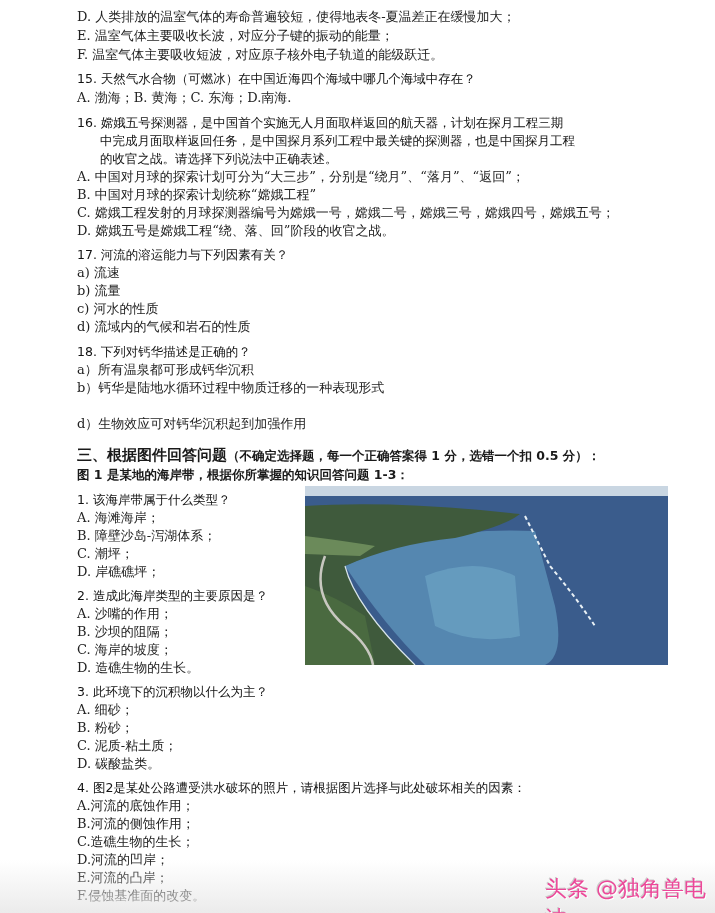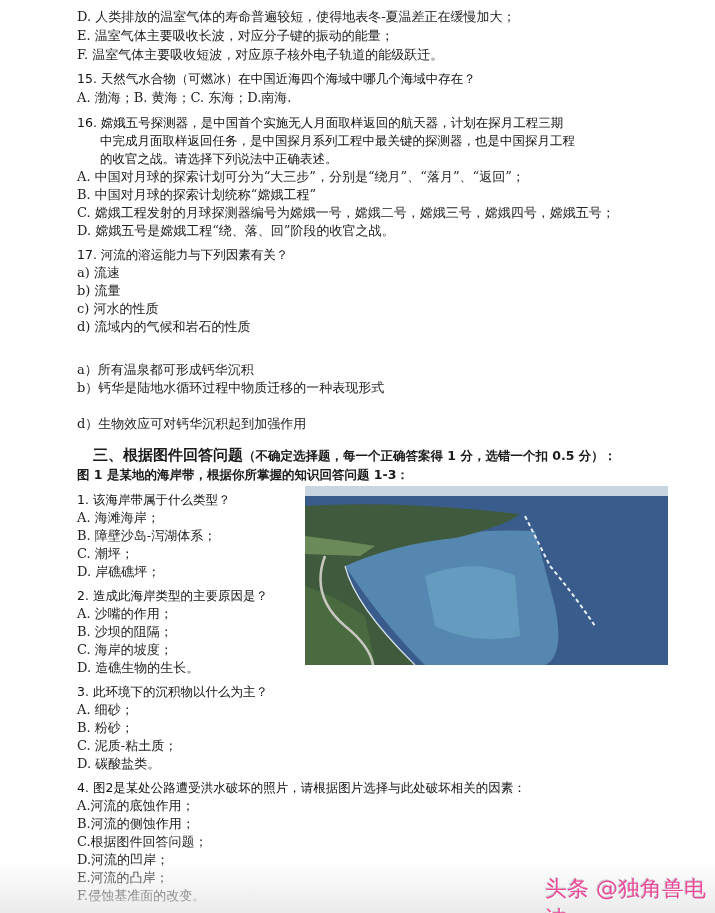--- a/index.html
+++ b/index.html
@@ -7,21 +7,21 @@
     width: 715px; height: 913px; overflow: hidden;
     background: #ffffff; position: relative;
     font-family: "DejaVu Serif", "Liberation Serif", serif;
     color: #1a1a1a;
   }
   .page { position: absolute; left: 0; top: 0; width: 715px; height: 913px; }
   .line { position: absolute; left: 77px; font-size: 12.5px; line-height: 18px; white-space: nowrap; }
   .q { font-family: "DejaVu Sans", "Liberation Sans", sans-serif; font-weight: normal; font-size: 12.5px; color: #111; }
   .opt { font-size: 13px; color: #222; }
   .indent { left: 100px; text-align: right; }
-  .section-title { font-family: "DejaVu Sans", "Liberation Sans", sans-serif; font-weight: bold; font-size: 15px; margin-left: 16px; }
+  .section-title { font-family: "DejaVu Sans", "Liberation Sans", sans-serif; font-weight: bold; font-size: 15px; }
   .section-note { font-weight: bold; font-size: 12.5px; font-family: "DejaVu Sans", "Liberation Sans", sans-serif; }
   .photo {
     position: absolute; left: 305px; top: 486px; width: 363px; height: 179px; overflow: hidden;
     background: linear-gradient(180deg, #b9c9d8 0%, #5f7da4 12%, #3f5f8e 30%, #345a89 60%, #2f5182 100%);
   }
   .watermark-band {
     position: absolute; left: 0; top: 860px; width: 715px; height: 53px;
     background: linear-gradient(180deg, rgba(255,255,255,0) 0%, rgba(230,230,230,0.8) 100%);
   }
   .watermark {
@@ -49,20 +49,21 @@
   <div class="line opt" style="top:186px">B. 中国对月球的探索计划统称“嫦娥工程”</div>
   <div class="line opt" style="top:204px">C. 嫦娥工程发射的月球探测器编号为嫦娥一号，嫦娥二号，嫦娥三号，嫦娥四号，嫦娥五号；</div>
   <div class="line opt" style="top:222px">D. 嫦娥五号是嫦娥工程“绕、落、回”阶段的收官之战。</div>
 
   <div class="line q" style="top:246px">17. 河流的溶运能力与下列因素有关？</div>
   <div class="line opt" style="top:264px">a)   流速</div>
   <div class="line opt" style="top:282px">b)   流量</div>
   <div class="line opt" style="top:300px">c)   河水的性质</div>
   <div class="line opt" style="top:318px">d)   流域内的气候和岩石的性质</div>
 
+  <div class="line q" style="top:343px">18. 下列对钙华描述是正确的？</div>
   <div class="line opt" style="top:361px">a）所有温泉都可形成钙华沉积</div>
   <div class="line opt" style="top:379px">b）钙华是陆地水循环过程中物质迁移的一种表现形式</div>
   <div class="line opt" style="top:415px">d）生物效应可对钙华沉积起到加强作用</div>
 
   <div class="line" style="top:446px">
     <span class="section-title">三、根据图件回答问题</span><span class="section-note">（不确定选择题，每一个正确答案得 1 分，选错一个扣 0.5 分）：</span>
   </div>
   <div class="line section-note" style="top:466px">图 1 是某地的海岸带，根据你所掌握的知识回答问题 1-3：</div>
 
   <div class="line q" style="top:491px">1. 该海岸带属于什么类型？</div>
@@ -99,20 +100,20 @@
 
   <div class="line q" style="top:683px">3. 此环境下的沉积物以什么为主？</div>
   <div class="line opt" style="top:701px">A.  细砂；</div>
   <div class="line opt" style="top:719px">B.  粉砂；</div>
   <div class="line opt" style="top:737px">C.  泥质-粘土质；</div>
   <div class="line opt" style="top:755px">D.  碳酸盐类。</div>
 
   <div class="line q" style="top:779px">4.   图2是某处公路遭受洪水破坏的照片，请根据图片选择与此处破坏相关的因素：</div>
   <div class="line opt" style="top:797px">A.河流的底蚀作用；</div>
   <div class="line opt" style="top:815px">B.河流的侧蚀作用；</div>
-  <div class="line opt" style="top:833px">C.根据图件回答问题；</div>
+  <div class="line opt" style="top:833px">C.造礁生物的生长；</div>
   <div class="line opt" style="top:851px">D.河流的凹岸；</div>
   <div class="line opt" style="top:869px">E.河流的凸岸；</div>
   <div class="line opt" style="top:887px">F.侵蚀基准面的改变。</div>
 
   <div class="watermark-band"></div>
   <div class="watermark">头条 @独角兽电波</div>
 </div>
 
 </body></html>

